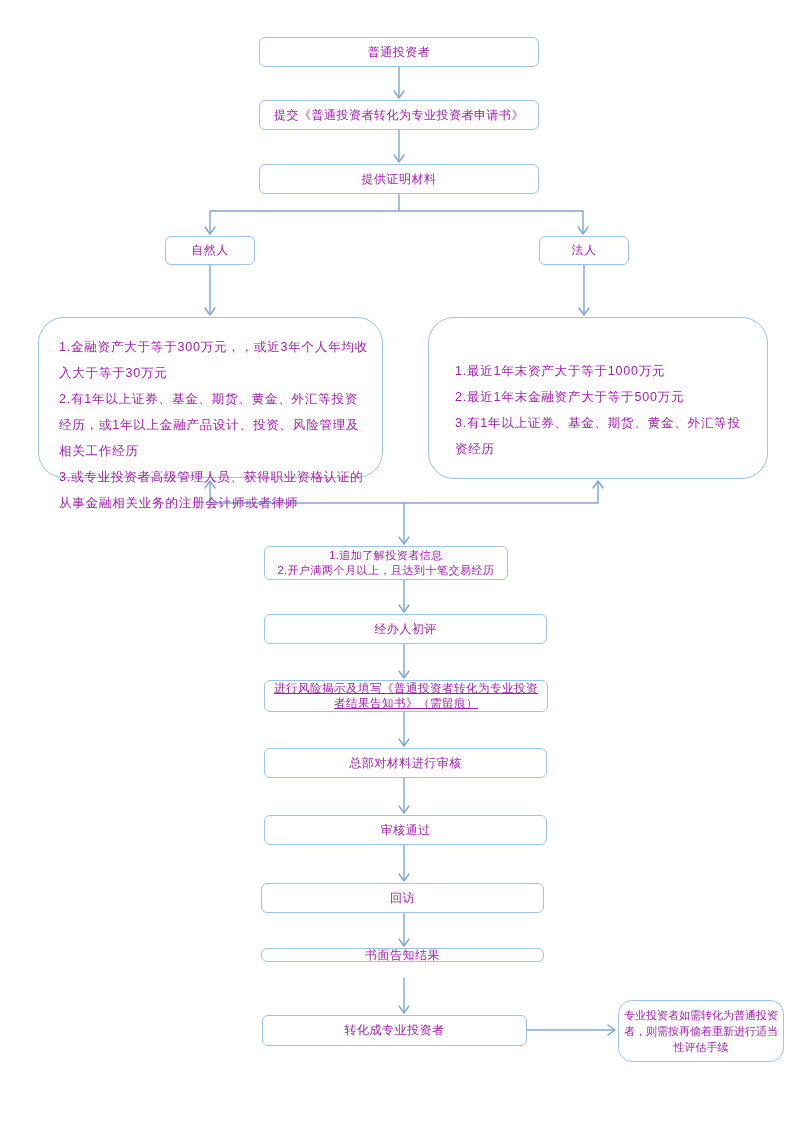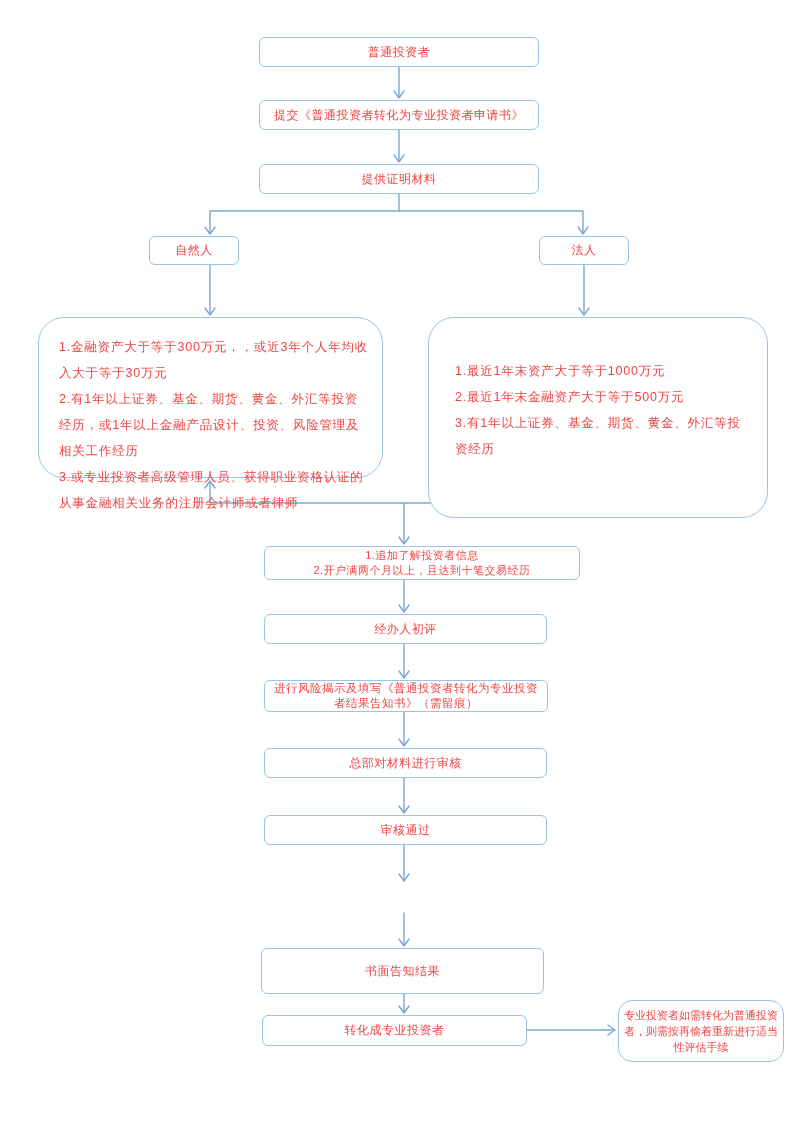--- a/index.html
+++ b/index.html
@@ -9,21 +9,21 @@
   .node{
     position:absolute;
     background:#ffffff;
     border:1.5px solid #9DC3E6;
     border-radius:6px;
     box-sizing:border-box;
     display:flex;
     align-items:center;
     justify-content:center;
     text-align:center;
-    color:#ef4444;
+    color:#a21caf;
     font-size:12px;
     line-height:15px;
     letter-spacing:0.5px;
   }
   .node.big{
     border-radius:26px;
     align-items:flex-start;
     justify-content:flex-start;
     text-align:left;
     flex-direction:column;
@@ -91,63 +91,66 @@
   </div>
 
   <div class="node" style="left:259px;top:100px;width:280px;height:30px;">
     <span>提交《普通投资者转化为专业投资者申请书》</span>
   </div>
 
   <div class="node" style="left:259px;top:164px;width:280px;height:30px;font-family:Liberation Serif, serif;">
     <span>提供证明材料</span>
   </div>
 
-  <div class="node" style="left:149px;top:236px;width:90px;height:29px;">
+  <div class="node" style="left:165px;top:236px;width:90px;height:29px;">
     <span>自然人</span>
   </div>
 
   <div class="node" style="left:539px;top:236px;width:90px;height:29px;">
     <span>法人</span>
   </div>
 
   <div class="node big" style="left:38px;top:317px;width:345px;height:161px;padding:16px 12px 8px 20px;">
     <div class="cond-item">1.金融资产大于等于300万元，，或近3年个人年均收入大于等于30万元</div>
     <div class="cond-item">2.有1年以上证券、基金、期货、黄金、外汇等投资经历，或1年以上金融产品设计、投资、风险管理及相关工作经历</div>
     <div class="cond-item">3.或专业投资者高级管理人员、获得职业资格认证的从事金融相关业务的注册会计师或者律师</div>
   </div>
 
-  <div class="node big" style="left:428px;top:317px;width:340px;height:201px;padding:40px 14px 6px 26px;">
+  <div class="node big" style="left:428px;top:317px;width:340px;height:162px;padding:40px 14px 6px 26px;">
     <div class="cond-item">1.最近1年末资产大于等于1000万元</div>
     <div class="cond-item">2.最近1年末金融资产大于等于500万元</div>
     <div class="cond-item">3.有1年以上证券、基金、期货、黄金、外汇等投资经历</div>
   </div>
 
-  <div class="node small-font" style="left:264px;top:546px;width:316px;height:34px;">
+  <div class="node small-font" style="left:264px;top:546px;width:244px;height:34px;">
     <span class="preline">1.追加了解投资者信息
 2.开户满两个月以上，且达到十笔交易经历</span>
   </div>
 
   <div class="node" style="left:264px;top:614px;width:283px;height:30px;">
     <span>经办人初评</span>
   </div>
 
-  <div class="node risk-font" style="left:264px;top:680px;width:284px;height:32px;padding:0 4px;">
+  <div class="node risk-font" style="left:264px;top:680px;width:284px;height:32px;padding:0 4px;text-decoration:underline;">
     <span>进行风险揭示及填写《普通投资者转化为专业投资者结果告知书》（需留痕）</span>
   </div>
 
   <div class="node" style="left:264px;top:748px;width:283px;height:30px;">
     <span>总部对材料进行审核</span>
   </div>
 
   <div class="node" style="left:264px;top:815px;width:283px;height:30px;">
     <span>审核通过</span>
   </div>
 
+  <div class="node" style="left:261px;top:883px;width:283px;height:30px;">
+    <span>回访</span>
+  </div>
 
-  <div class="node" style="left:261px;top:948px;width:283px;height:46px;">
+  <div class="node" style="left:261px;top:948px;width:283px;height:14px;">
     <span>书面告知结果</span>
   </div>
 
   <div class="node" style="left:262px;top:1015px;width:265px;height:31px;">
     <span>转化成专业投资者</span>
   </div>
 
   <div class="node small-font" style="left:618px;top:1000px;width:166px;height:62px;border-radius:14px;padding:0 5px;line-height:16px;letter-spacing:0;">
     <span>专业投资者如需转化为普通投资者，则需按再偷着重新进行适当性评估手续</span>
   </div>

